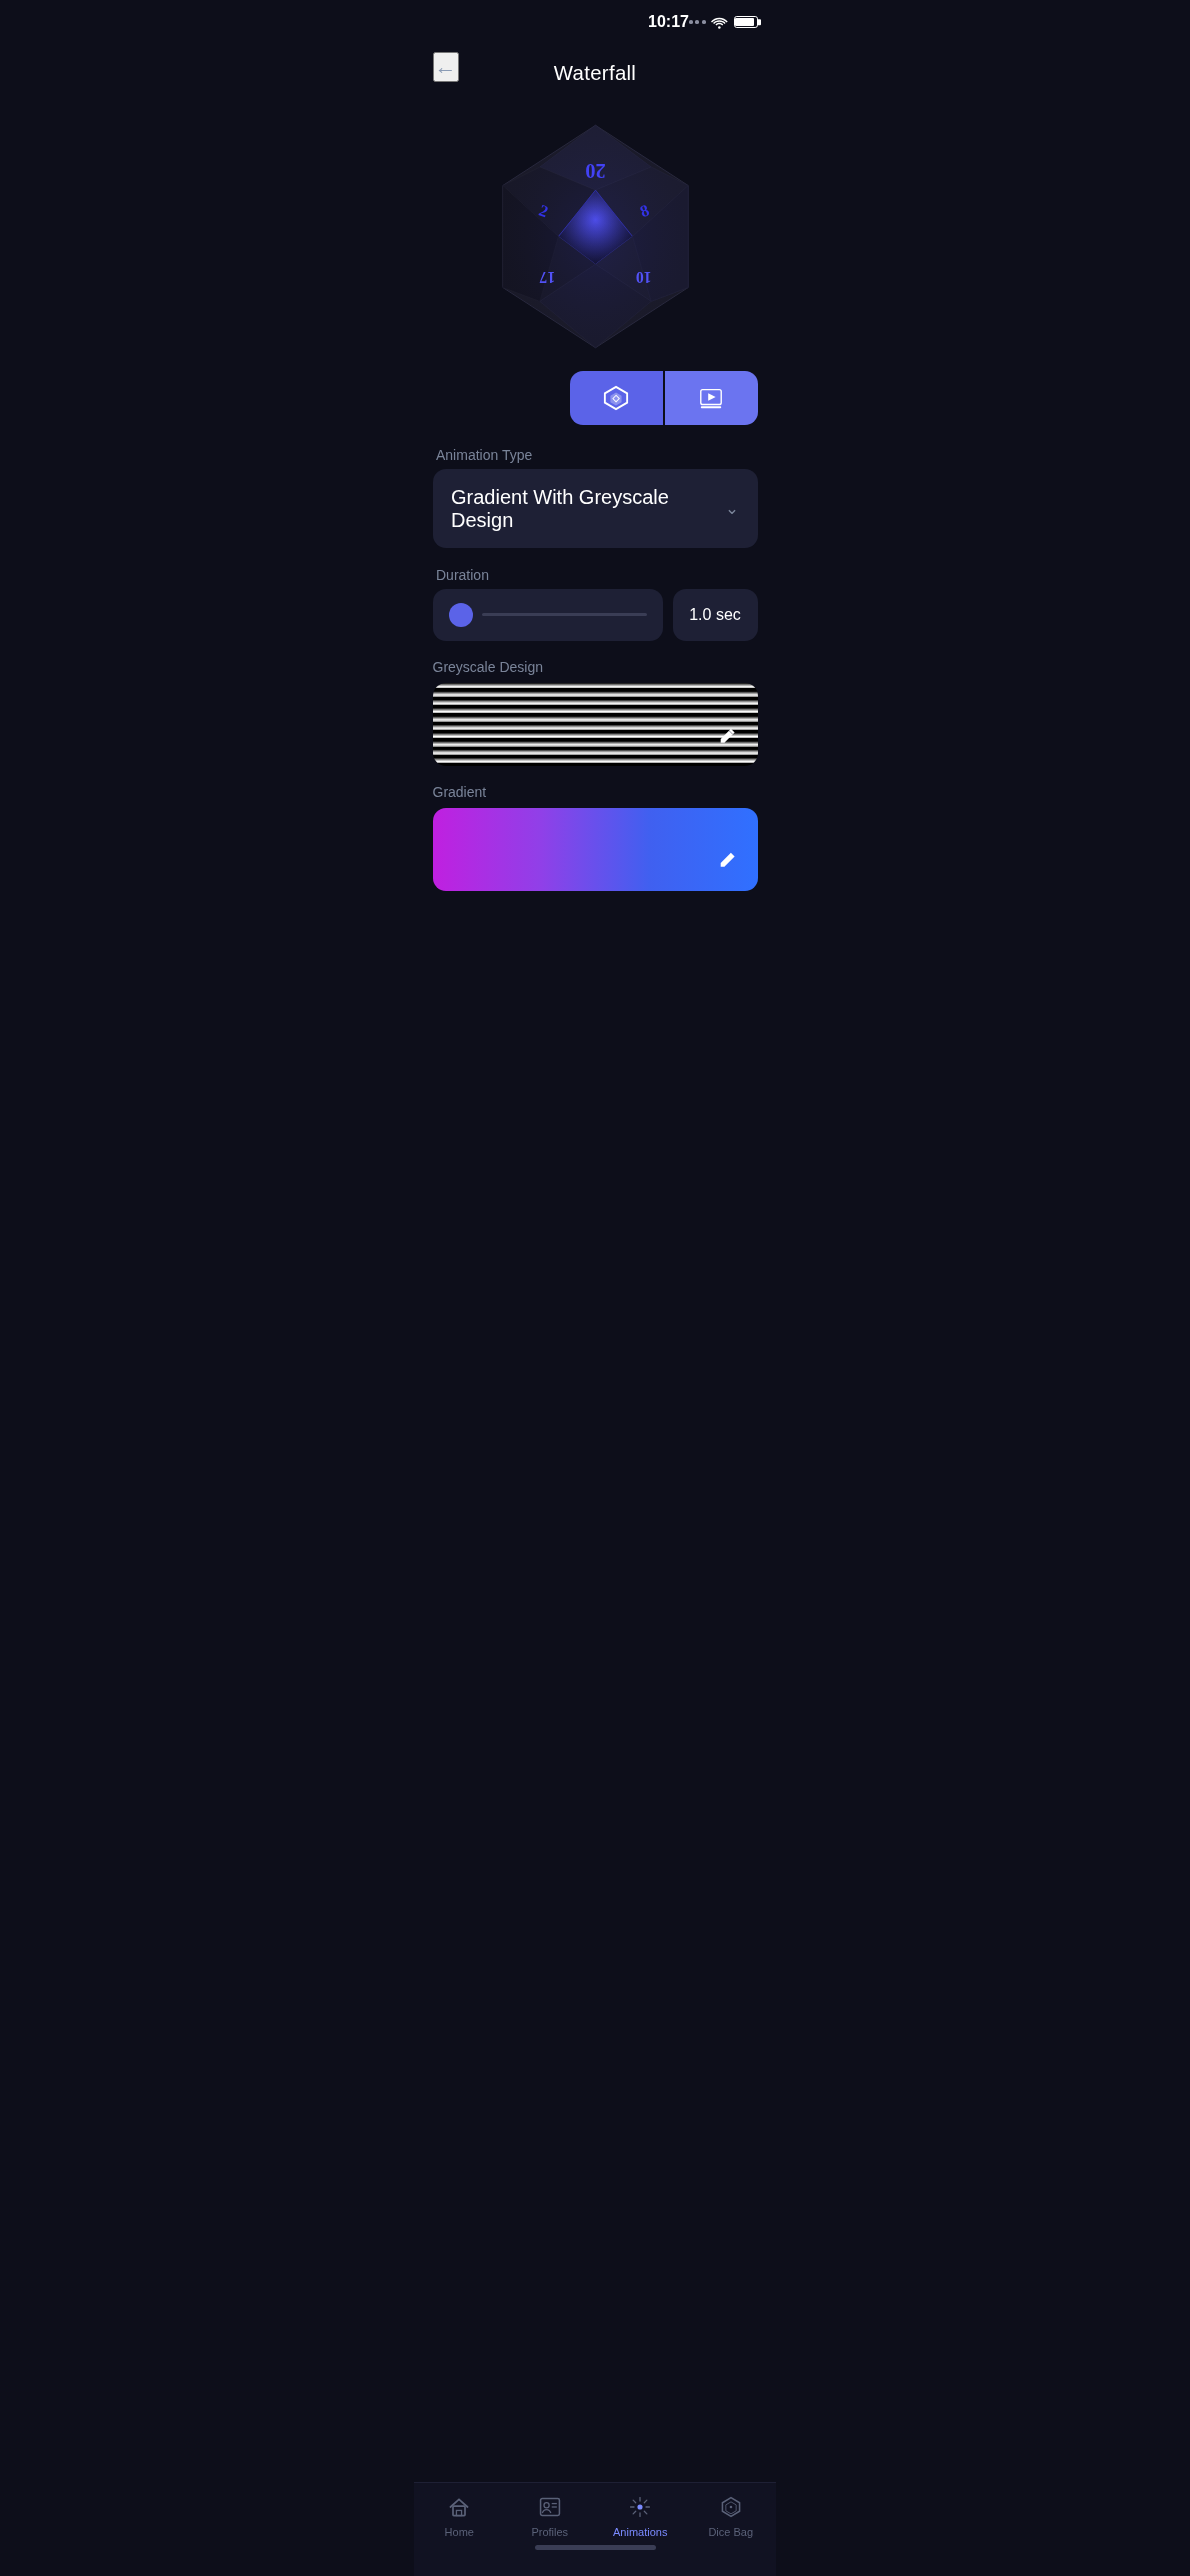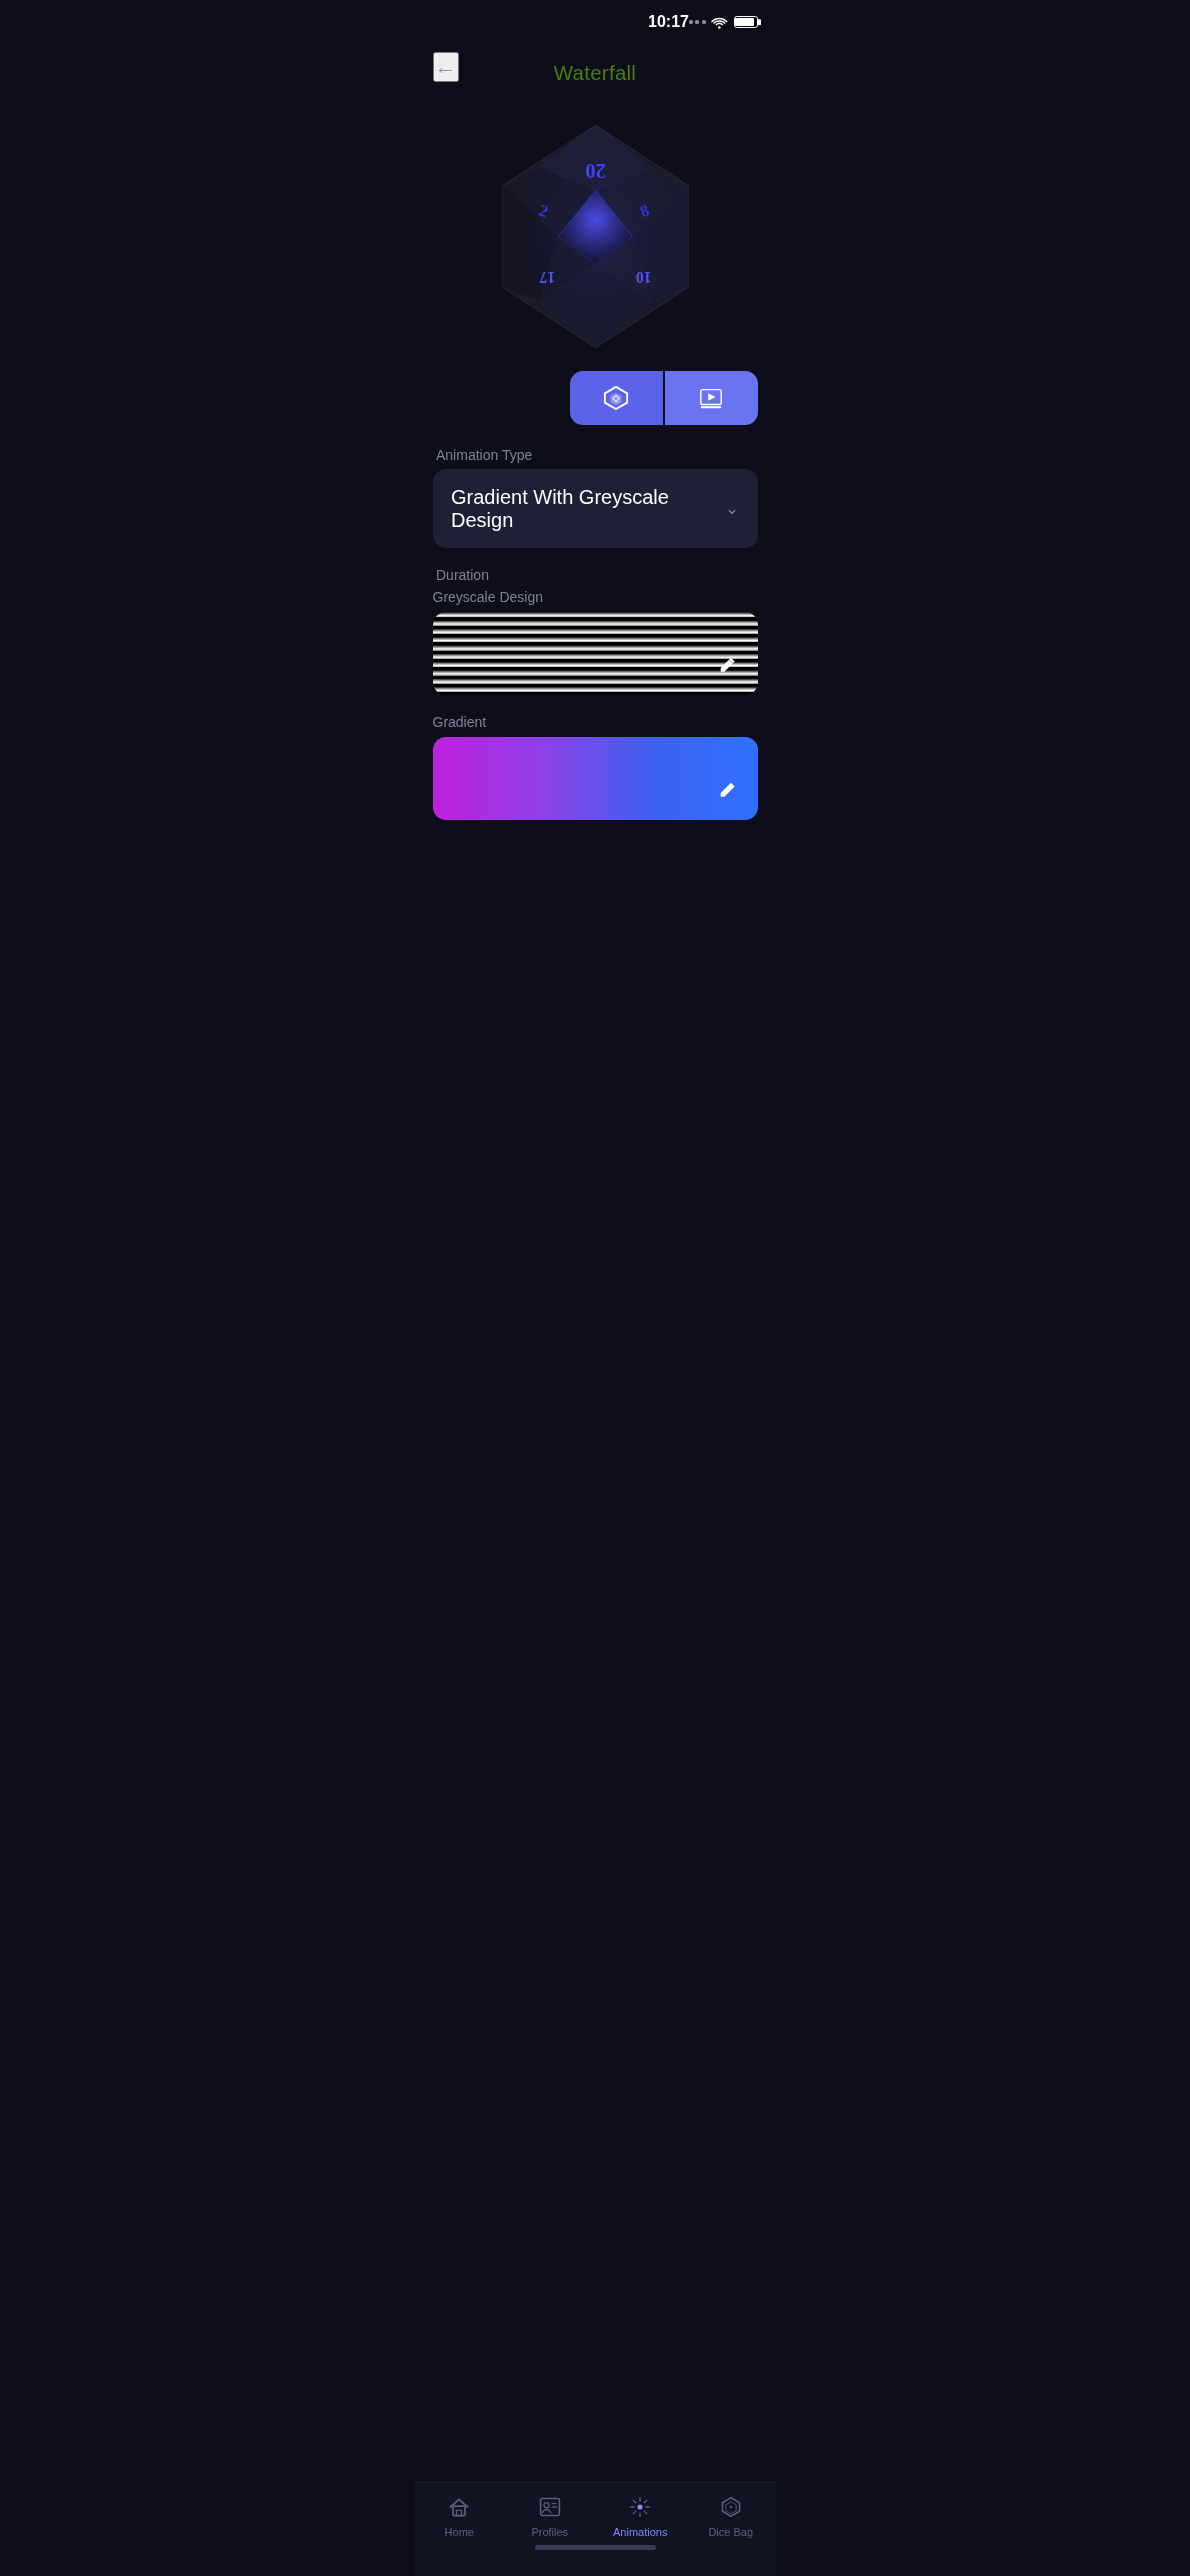--- a/index.html
+++ b/index.html
@@ -100,21 +100,21 @@
       display: flex;
       align-items: center;
     }
 
     .page-title {
       position: absolute;
       left: 50%;
       transform: translateX(-50%);
       font-size: 20.4px;
       font-weight: 400;
-      color: #4d7c0f;
+      color: #ffffff;
       letter-spacing: 0.3px;
       margin-top: 13px;
     }
 
     
     .dice-container {
       display: flex;
       justify-content: center;
       align-items: center;
       padding: 18.5px 0 9.3px;
@@ -441,20 +441,27 @@
     </button>
   </div>
 
   <div class="section-label">Animation Type</div>
   <div class="dropdown-container">
     <span class="dropdown-value">Gradient With Greyscale Design</span>
     <span class="dropdown-chevron">⌄</span>
   </div>
 
   <div class="section-label">Duration</div>
+  <div class="duration-container">
+    <div class="slider-container">
+      <div class="slider-thumb"></div>
+      <div class="slider-track"></div>
+    </div>
+    <div class="duration-value">1.0 sec</div>
+  </div>
 
   <div class="design-section">
     <div class="section-label" style="padding: 0 0 7.4px;">Greyscale Design</div>
     <div class="design-preview greyscale-preview">
       <div class="greyscale-stripes"></div>
       <div class="edit-icon-overlay">
         <svg viewBox="0 0 22 22" fill="white" width="20.4" height="20.4">
           <path d="M15 3l4 4-11 11H4v-4L15 3z" fill="white"></path>
           <path d="M13 5l4 4" stroke="#0a0a20" stroke-width="0.5" fill="none"></path>
         </svg>

